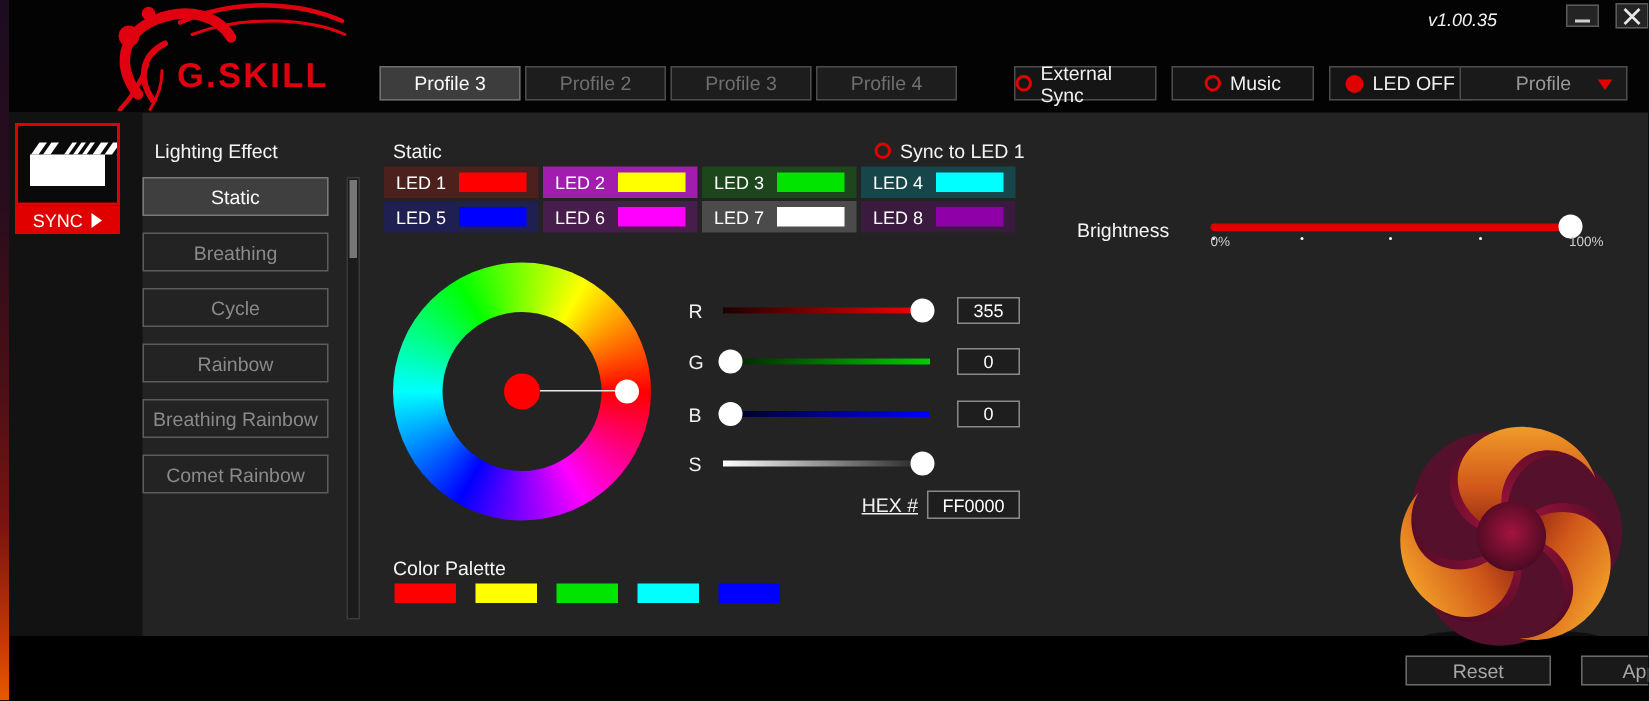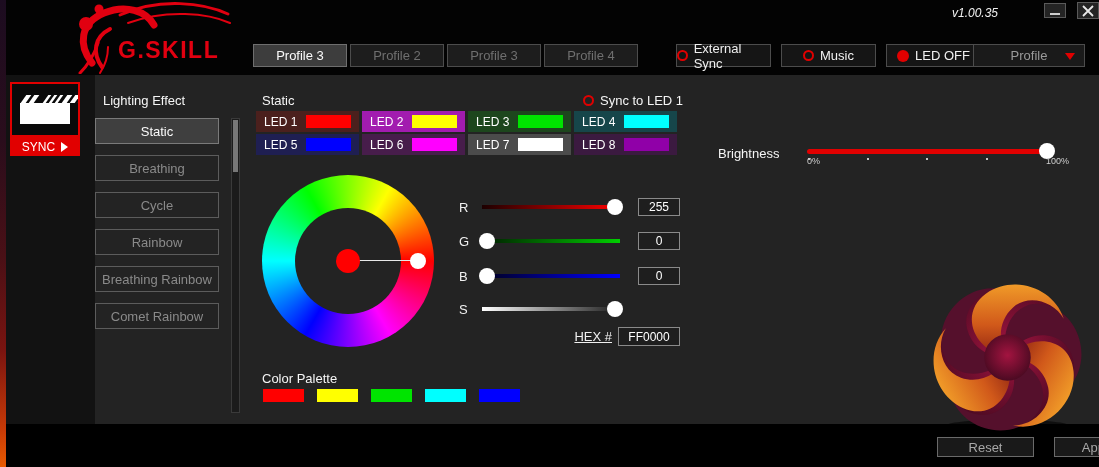--- a/index.html
+++ b/index.html
@@ -258,21 +258,21 @@
   <div class="abs wheel-hole"></div>
   <div class="abs wheel-line"></div>
   <div class="abs wheel-center" id="wheel-center" style="background: rgb(255, 0, 0);"></div>
   <div class="abs wheel-handle"></div>
 
   <div id="sliders-area">
       <div class="slider-row" style="top:198px">
     <span class="slider-label">R</span>
     <div class="slider-track track-r"></div>
     <div class="slider-handle" style="left:148px"></div>
-    <div class="val-box">255</div>
+    <div class="val-box">355</div>
   </div>
       <div class="slider-row" style="top:232px">
     <span class="slider-label">G</span>
     <div class="slider-track track-g"></div>
     <div class="slider-handle" style="left:20px"></div>
     <div class="val-box">0</div>
   </div>
       <div class="slider-row" style="top:267px">
     <span class="slider-label">B</span>
     <div class="slider-track track-b"></div>

